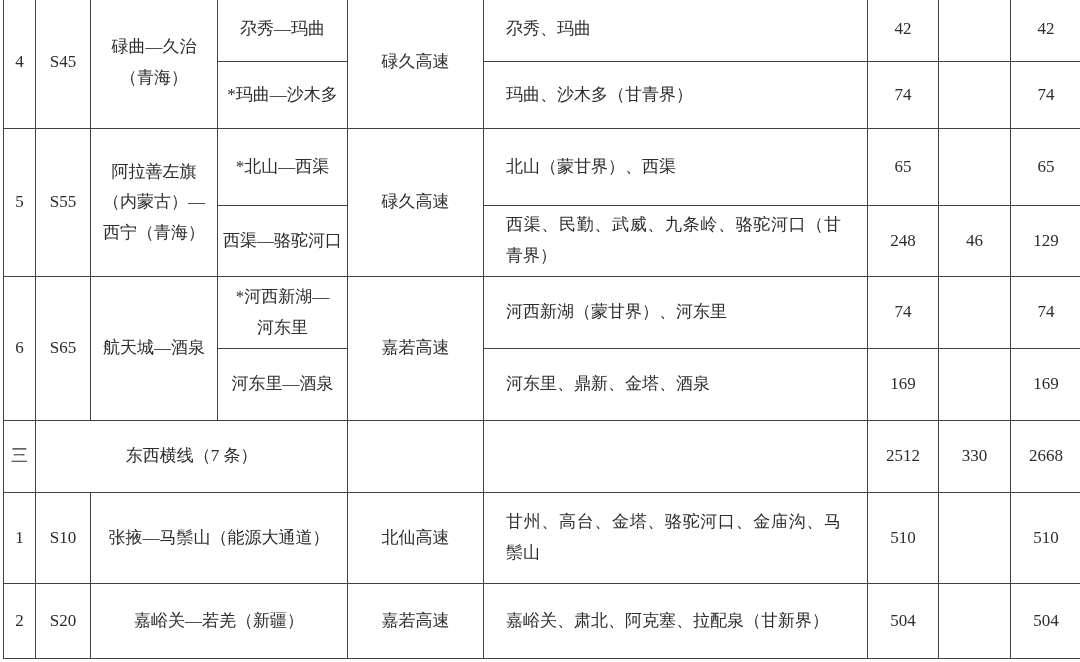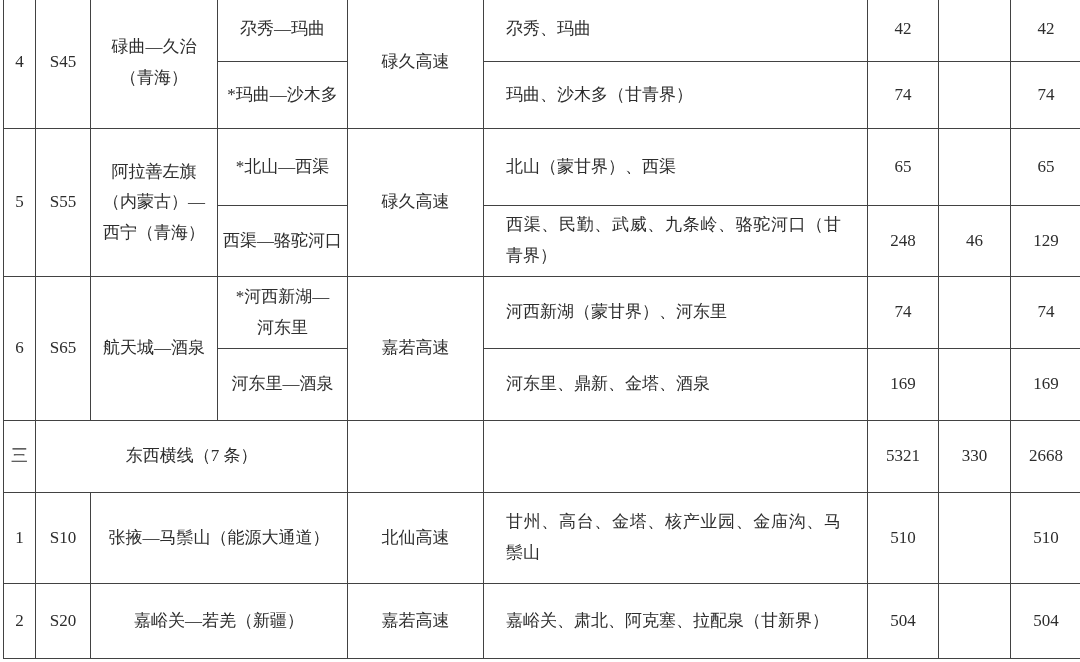--- a/index.html
+++ b/index.html
@@ -111,31 +111,31 @@
       <td class="num">169</td>
       <td class="num"></td>
       <td class="num">169</td>
     </tr>
 
     <tr class="rh7">
       <td class="no">三</td>
       <td class="title" colspan="3">东西横线（7 条）</td>
       <td class="hw"></td>
       <td class="p"></td>
-      <td class="num">5321</td>
+      <td class="num">2512</td>
       <td class="num">330</td>
       <td class="num">2668</td>
     </tr>
 
     <tr class="rh8">
       <td class="no">1</td>
       <td class="code">S10</td>
       <td class="route" colspan="2">张掖—马鬃山（能源大通道）</td>
       <td class="hw">北仙高速</td>
-      <td class="p">甘州、高台、金塔、核产业园、金庙沟、马鬃山</td>
+      <td class="p">甘州、高台、金塔、骆驼河口、金庙沟、马鬃山</td>
       <td class="num">510</td>
       <td class="num"></td>
       <td class="num">510</td>
     </tr>
 
     <tr class="rh9">
       <td class="no">2</td>
       <td class="code">S20</td>
       <td class="route" colspan="2">嘉峪关—若羌（新疆）</td>
       <td class="hw">嘉若高速</td>

